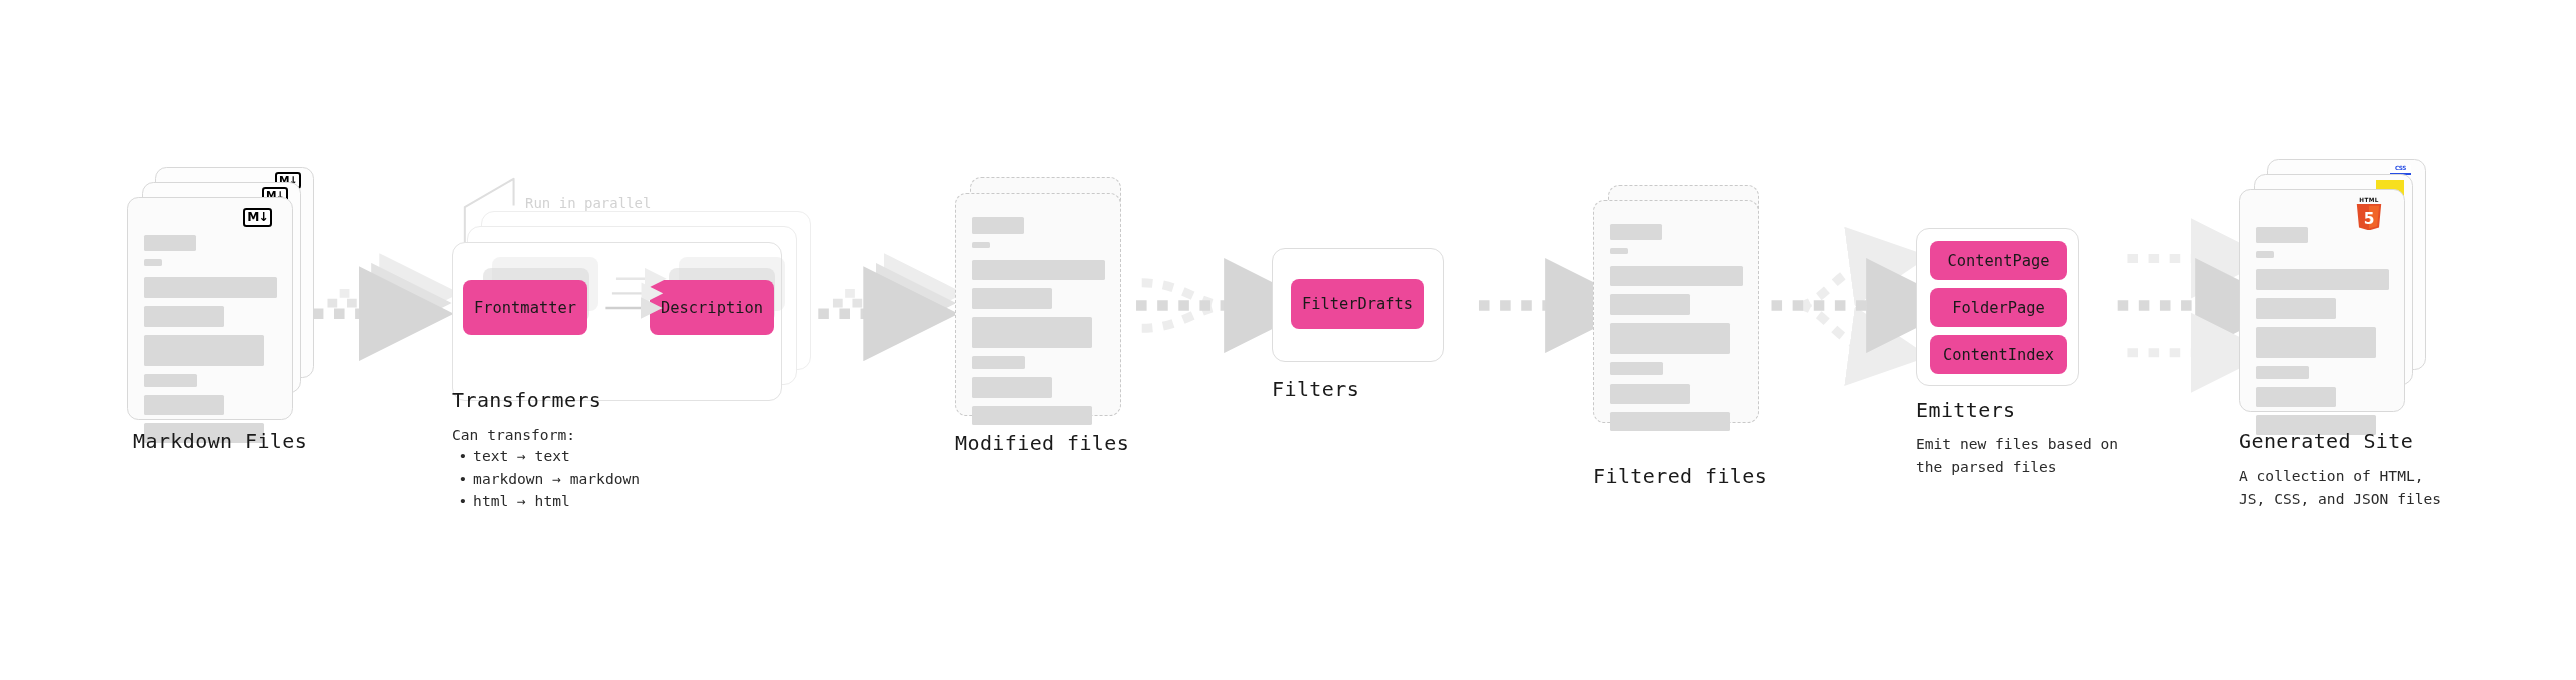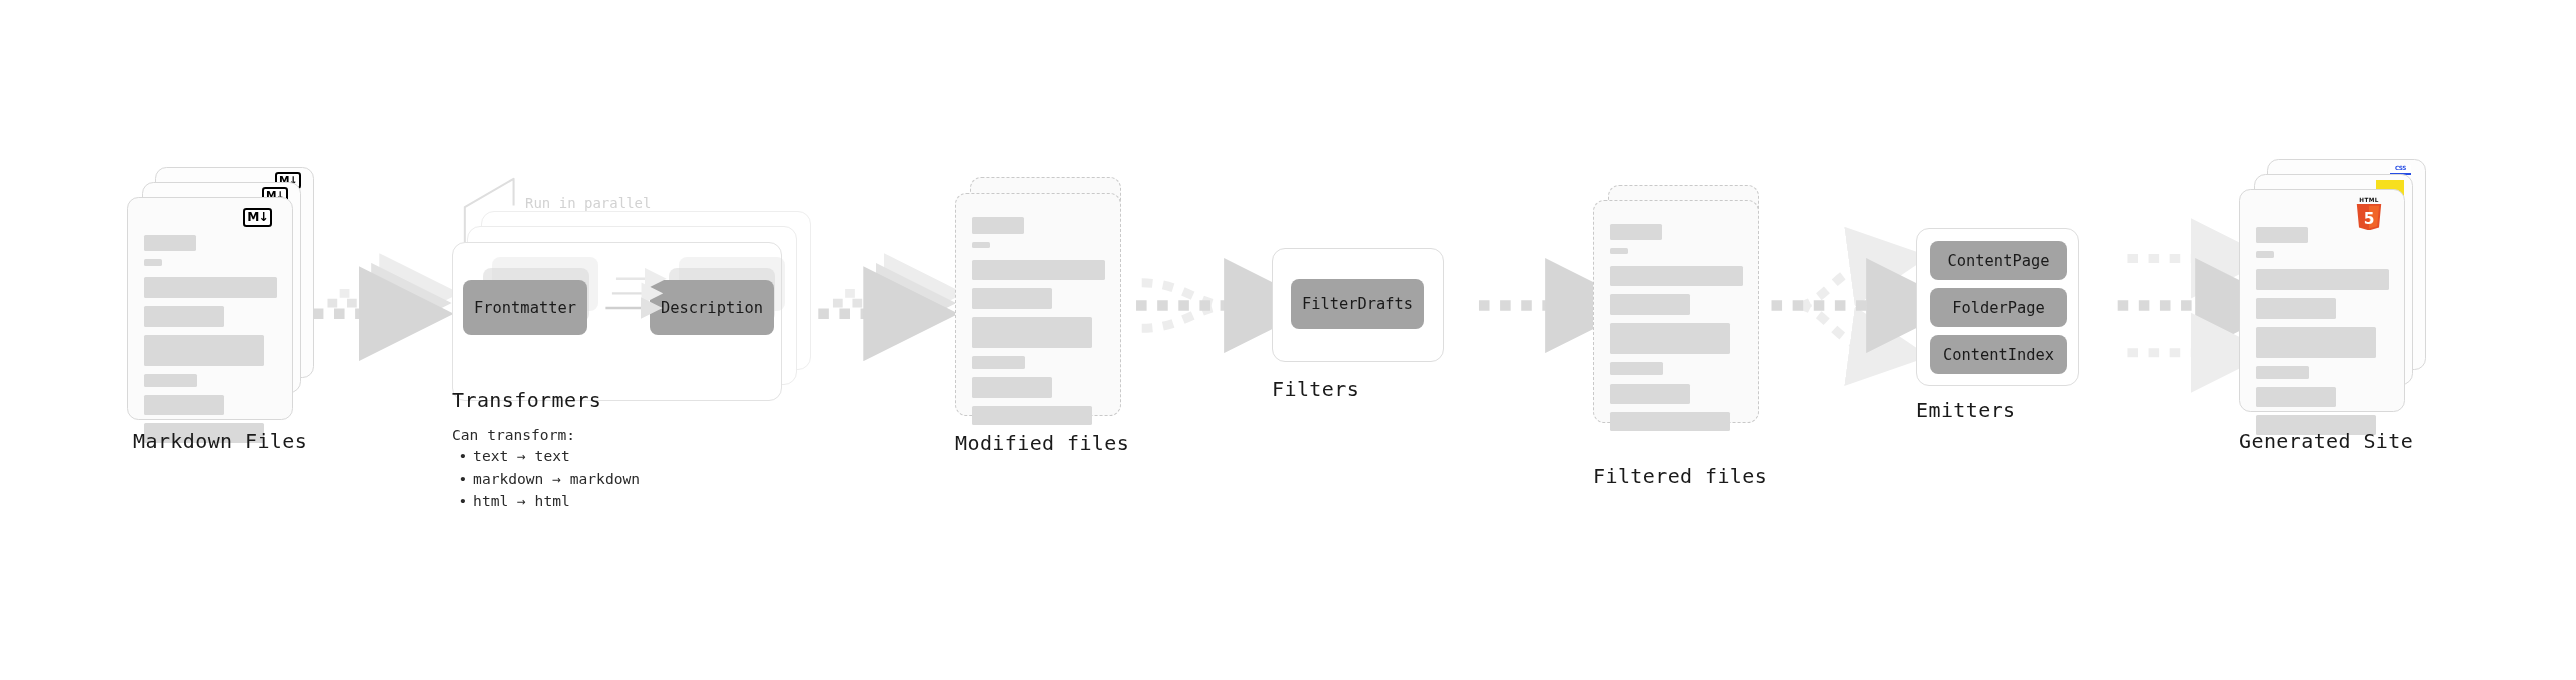--- a/index.html
+++ b/index.html
@@ -91,21 +91,21 @@
   
   .group-box {
     position: absolute;
     border: 1.6px solid #dddddd;
     border-radius: 13px;
     background: #ffffff;
     box-sizing: border-box;
   }
   .chip {
     position: absolute;
-    background: #a3a3a3;
+    background: #ec4899;
     border-radius: 8.1px;
     display: flex;
     align-items: center;
     justify-content: center;
     font-size: 15.4px;
     color: #1a1a1a;
     letter-spacing: 0px;
     box-sizing: border-box;
   }
   .chip.ghost1 { background: rgba(215,215,215,0.55); }
@@ -304,20 +304,22 @@
       </div>
     </div>
   </div>
   <div class="caption-title" style="left:1593px; top:428px;margin-top:36px;">Filtered files</div>
 
   <div class="group-box" style="left:1916px; top:228px; width:163px; height:158px;"></div>
   <div class="chip" style="left:1930px; top:241px; width:137px; height:39px;">ContentPage</div>
   <div class="chip" style="left:1930px; top:288px; width:137px; height:39px;">FolderPage</div>
   <div class="chip" style="left:1930px; top:335px; width:137px; height:39px;">ContentIndex</div>
   <div class="caption-title" style="left:1916px; top:398px;">Emitters</div>
+  <div class="caption-sub" style="left:1916px; top:433px;">Emit new files based on
+the parsed files</div>
 
   <div class="stack" style="left:2239px; top:159px; width:203px; height:268px;">
 
     <div class="doc back2" style="left:28px; top:0px; width:159px; height:211px;"></div>
     <div class="css-badge" style="left:151px; top:5.7px;">
       <div style="font-family:'DejaVu Sans','Liberation Sans',sans-serif;font-size:5.7px;font-weight:bold;color:#264DE4;text-align:center;line-height:7.3px;letter-spacing:-0.4px;">CSS</div>
       <div style="height:2.4px;background:#264DE4;margin-top:0.8px;"></div>
     </div>
 
     <div class="doc back1" style="left:14.6px; top:14.6px; width:159px; height:211px;"></div>
@@ -338,15 +340,17 @@
         <div class="ln" style="width:133px;height:20.3px;margin-bottom:8.1px;"></div>
         <div class="ln" style="width:80px;height:21px;margin-bottom:8.1px;"></div>
         <div class="ln" style="width:120px;height:31px;margin-bottom:8.1px;"></div>
         <div class="ln" style="width:53px;height:13px;margin-bottom:8.1px;"></div>
         <div class="ln" style="width:80px;height:20.3px;margin-bottom:8.1px;"></div>
         <div class="ln" style="width:120px;height:19.5px;"></div>
       </div>
     </div>
   </div>
   <div class="caption-title" style="left:2239px; top:429px;">Generated Site</div>
+  <div class="caption-sub" style="left:2239px; top:465px;">A collection of HTML,
+JS, CSS, and JSON files</div>
 
 </div>
 
 
 </body></html>

